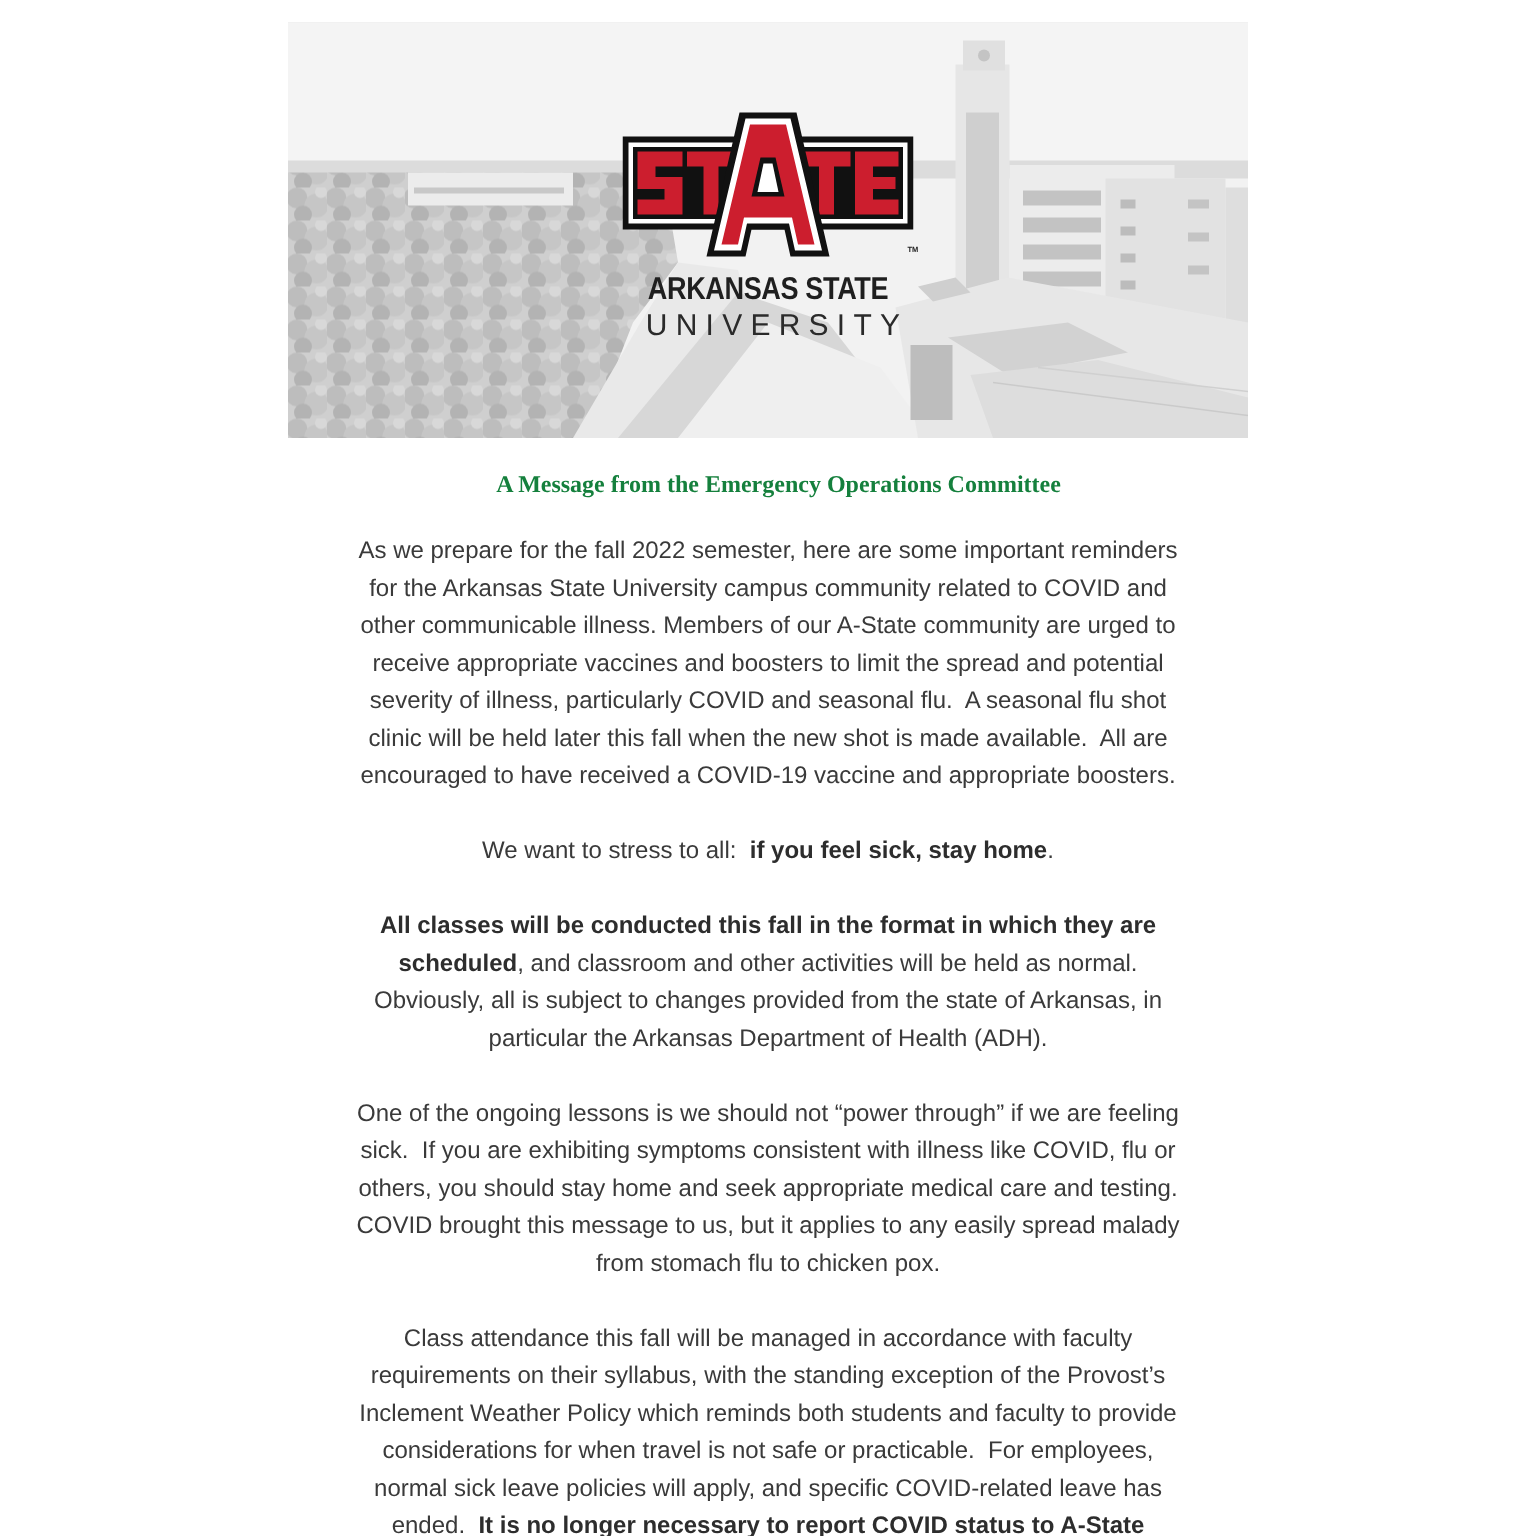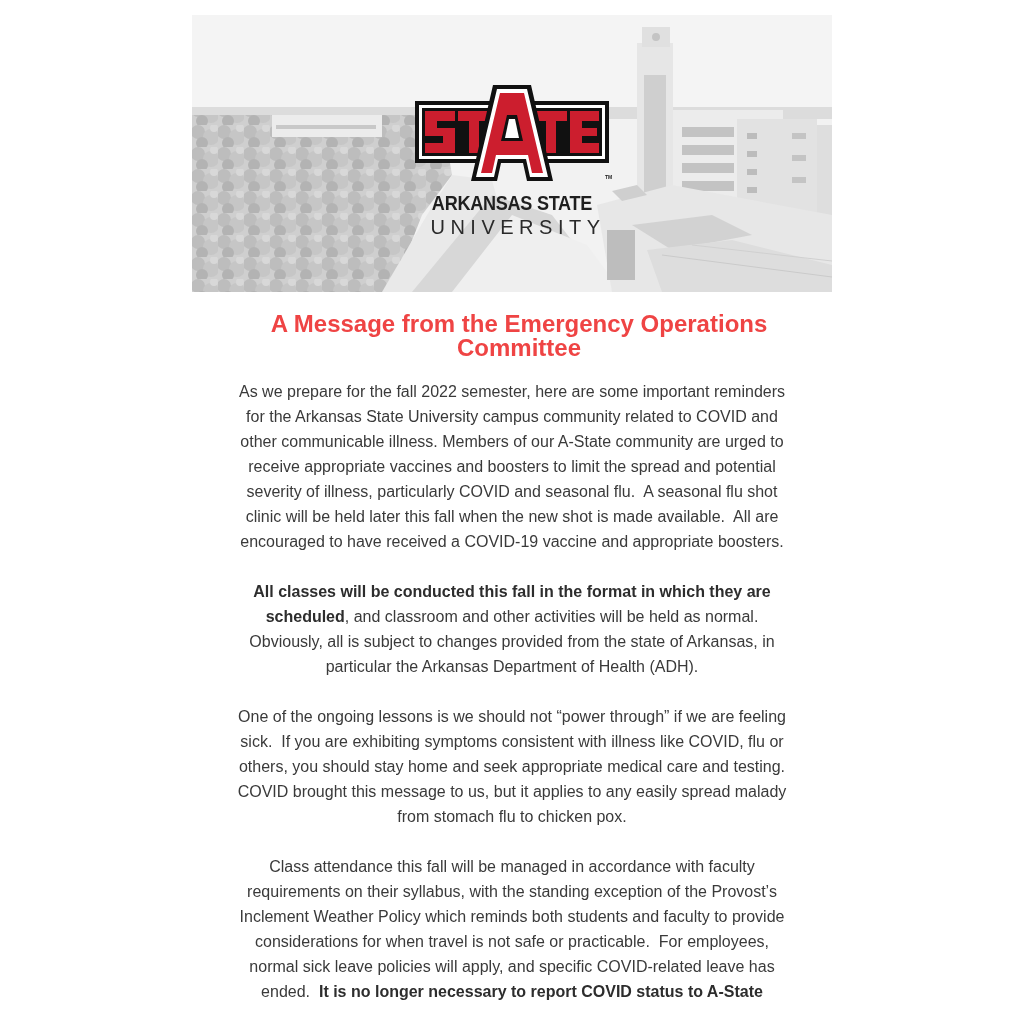--- a/index.html
+++ b/index.html
@@ -4,29 +4,29 @@
 <style>
   html, body { margin: 0; padding: 0; background: #ffffff; }
   body { width: 1024px; height: 1024px; overflow: hidden; position: relative; font-family: "Liberation Sans", sans-serif; }
 
   .email { position: absolute; left: 192px; top: 15px; width: 640px; }
 
   
   .banner { position: relative; width: 640px; height: 277px; overflow: hidden; background: #e4e4e4; }
   .banner svg.bg { position: absolute; left: 0; top: 0; }
 
-  .logo { position: absolute; left: 223px; top: 68px; width: 194px; height: 160px; }
+  .logo { position: absolute; left: 223px; top: 58px; width: 194px; height: 160px; }
   .logo-word { position: absolute; left: 0; top: 0; width: 194px; }
   .wordmark { position: absolute; left: 0; width: 194px; text-align: center; }
   .wm-line1 { top: 108px; font-family: "Liberation Sans", sans-serif; font-weight: bold; font-size: 21px; letter-spacing: -0.3px; color: #1f1f1f; transform: scaleX(0.86); transform-origin: center; }
   .wm-line2 { top: 133px; font-family: "Liberation Sans", sans-serif; font-size: 20px; letter-spacing: 5.5px; color: #2a2a2a; padding-left: 6px; }
   .tm { position: absolute; left: 190px; top: 91px; font-size: 5px; font-weight: bold; color: #222; }
 
   
-  .title { margin: 20px 0 0 0; padding: 0; text-align: center; color: #ef4444; font-size: 24px; font-weight: bold; line-height: 24px; padding-left: 14px; }
+  .title { margin: 20px 0 0 0; padding: 0; text-align: center; color: #15803d; font-size: 16px; font-weight: bold; line-height: 24px; padding-left: 14px; font-family: Liberation Serif, serif; }
 
   
   .content { margin: 19px 0 0 40px; width: 560px; color: #3a3a3a; font-size: 16px; line-height: 25px; }
   .content p { margin: 0 0 25px 0; text-align: center; }
   .content b { color: #2d2d2d; }
 </style>
 </head>
 <body>
 
 <div class="email">
@@ -109,17 +109,18 @@
       <span class="tm">TM</span>
       <div class="wordmark wm-line1">ARKANSAS STATE</div>
       <div class="wordmark wm-line2">UNIVERSITY</div>
     </div>
   </div>
 
   <h1 class="title">A Message from the Emergency Operations Committee</h1>
 
   <div class="content">
     <p><span style="white-space: pre-wrap;">As we prepare for the fall 2022 semester, here are some important reminders for the Arkansas State University campus community related to COVID and other communicable illness. Members of our A-State community are urged to receive appropriate vaccines and boosters to limit the spread and potential severity of illness, particularly COVID and seasonal flu.  A seasonal flu shot clinic will be held later this fall when the new shot is made available.  All are encouraged to have received a COVID-19 vaccine and appropriate boosters.</span></p>
+    <p><span style="white-space: pre-wrap;">We want to stress to all:  </span><b style="white-space: pre-wrap;">if you feel sick, stay home</b><span style="white-space: pre-wrap;">.</span></p>
     <p><b style="white-space: pre-wrap;">All classes will be conducted this fall in the format in which they are scheduled</b><span style="white-space: pre-wrap;">, and classroom and other activities will be held as normal.  Obviously, all is subject to changes provided from the state of Arkansas, in particular the Arkansas Department of Health (ADH).</span></p>
     <p><span style="white-space: pre-wrap;">One of the ongoing lessons is we should not “power through” if we are feeling sick.  If you are exhibiting symptoms consistent with illness like COVID, flu or others, you should stay home and seek appropriate medical care and testing.  COVID brought this message to us, but it applies to any easily spread malady from stomach flu to chicken pox.</span></p>
     <p><span style="white-space: pre-wrap;">Class attendance this fall will be managed in accordance with faculty requirements on their syllabus, with the standing exception of the Provost’s Inclement Weather Policy which reminds both students and faculty to provide considerations for when travel is not safe or practicable.  For employees, normal sick leave policies will apply, and specific COVID-related leave has ended.  </span><b style="white-space: pre-wrap;">It is no longer necessary to report COVID status to A-State</b></p>
   </div>
 </div>
 
 </body></html>

